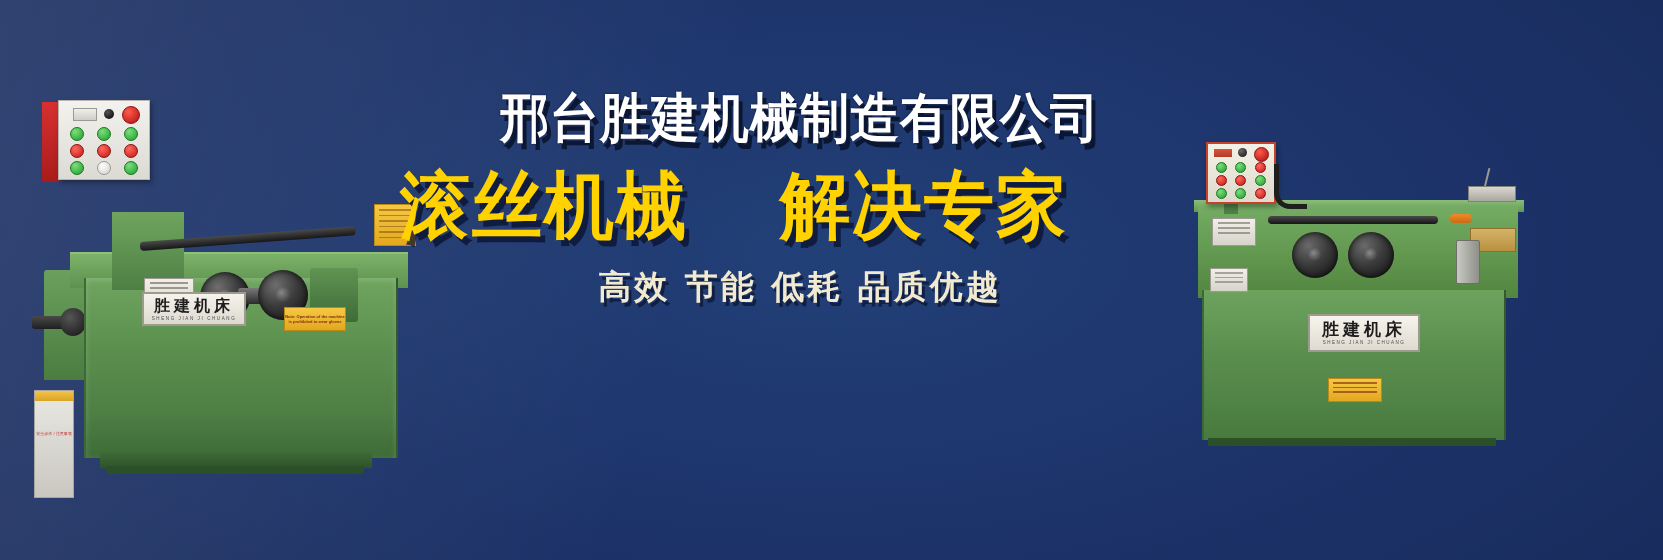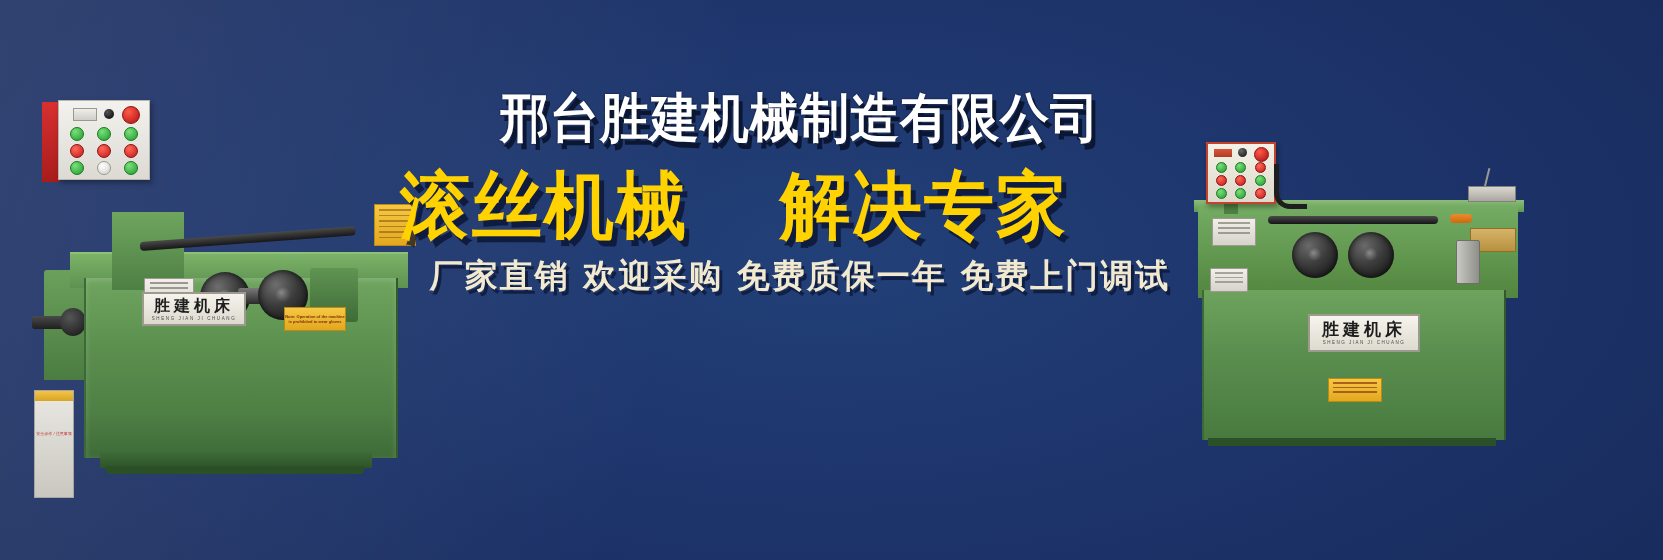--- a/index.html
+++ b/index.html
@@ -374,21 +374,21 @@
     <div class="ml-foot"></div>
   </div>
 
   <div class="text-block">
     <div class="company-name">邢台胜建机械制造有限公司</div>
     <div class="headline">
       <span>滚丝机械</span>
       <span class="gap"></span>
       <span>解决专家</span>
     </div>
-    <div class="sub2">厂家直销  欢迎采购  免费质保一年  免费上门调试</div>
+    <div class="sub1">高效  节能  低耗  品质优越</div>
   </div>
 
   <div class="machine" id="machine-right">
     <div class="mr-deck"></div>
     <div class="mr-bed"></div>
     <div class="mr-base"></div>
     <div class="mr-stand"></div>
 
     <div class="mr-panel">
       <div class="mr-disp"></div>

